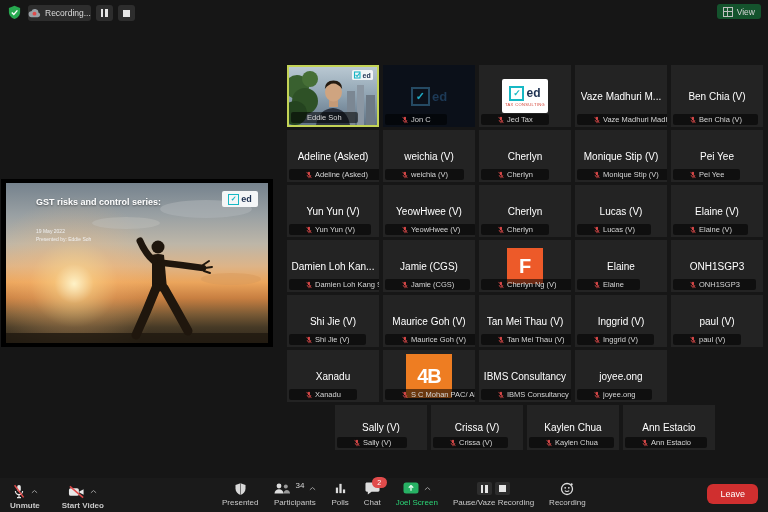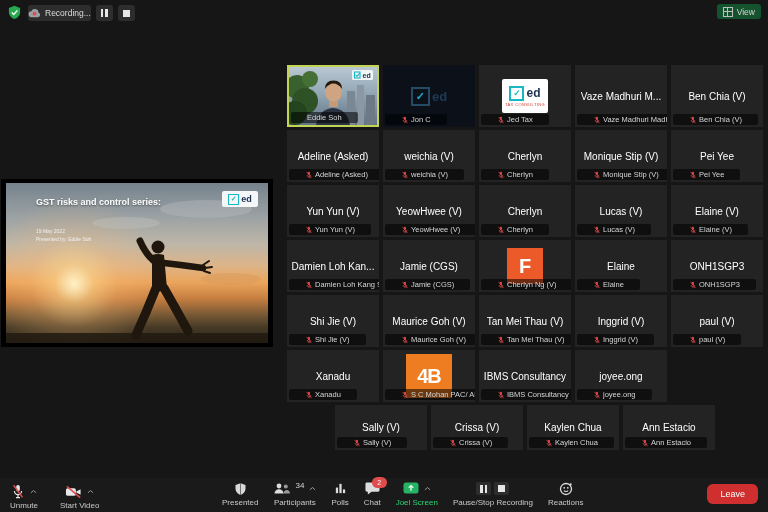--- a/index.html
+++ b/index.html
@@ -66,21 +66,21 @@
          text-align:center;font-weight:bold;}
   .jw-ed{color:#1d3050;font-weight:bold;font-size:12px;}
   .jw-sub{color:#d23b2e;font-size:4px;letter-spacing:.4px;margin-top:1px;}
   .f-logo{width:36px;height:36px;background:#ed5a29;color:#fff;font-weight:bold;font-size:20px;
           display:flex;align-items:center;justify-content:center;}
   .scm-logo{width:46px;height:44px;background:#ee7d22;color:#fff;font-weight:800;font-size:20px;
             display:flex;align-items:center;justify-content:center;letter-spacing:-1px;}
 
   
   .toolbar{position:absolute;left:0;top:478px;width:768px;height:34px;background:#1a1a1a;}
-  .tb-left{position:absolute;left:10px;top:6px;display:flex;gap:22px;}
+  .tb-left{position:absolute;left:10px;top:6px;display:flex;gap:22px;font-weight:bold;}
   .tb-center{position:absolute;left:222px;top:3px;display:flex;gap:15px;}
   .tb-btn{display:flex;flex-direction:column;align-items:center;gap:2px;color:#c9c9c9;font-size:8px;
           cursor:pointer;position:relative;white-space:nowrap;}
   .ico-row{height:15px;display:flex;align-items:center;gap:3px;}
   .chev{margin-left:2px;}
   .tb-label.green{color:#2bd576;}
   .count{font-size:8px;color:#d6d6d6;margin-left:1px;position:relative;top:-3px;}
   .badge{position:absolute;top:-4px;right:-7px;min-width:11px;height:11px;background:#e04b4b;color:#fff;
          border-radius:6px;font-size:7px;display:flex;align-items:center;justify-content:center;padding:0 2px;}
   .chat-ico-wrap{position:relative;}
@@ -653,30 +653,30 @@
         <span class="mini-btn">
             <span class="pbars">
               <i></i>
               <i></i>
             </span>
           </span>
         <span class="mini-btn">
             <span class="stopsq"></span>
           </span>
       </div>
-      <span class="tb-label">Pause/Stop Recording</span>
+      <span class="tb-label">Pause/Vaze Recording</span>
     </div>
     <div class="tb-btn">
       <div class="ico-row">
         <svg width="14" height="14" viewBox="0 0 14 14">
             <circle cx="7" cy="7" r="5.5" fill="none" stroke="#ddd" stroke-width="1.3"></circle>
             <circle cx="5.2" cy="5.8" r="0.9" fill="#ddd"></circle>
             <circle cx="8.8" cy="5.8" r="0.9" fill="#ddd"></circle>
             <path d="M4.8 8.6a3 3 0 0 0 4.4 0" stroke="#ddd" fill="none" stroke-width="1.1"></path>
             <circle cx="11.6" cy="2.4" r="1.1" fill="#ddd"></circle>
           </svg>
       </div>
-      <span class="tb-label">Reactions</span>
+      <span class="tb-label">Recording</span>
     </div>
   </div>
 
   <button class="leave">Leave</button>
 </div>
 
 </body></html>

